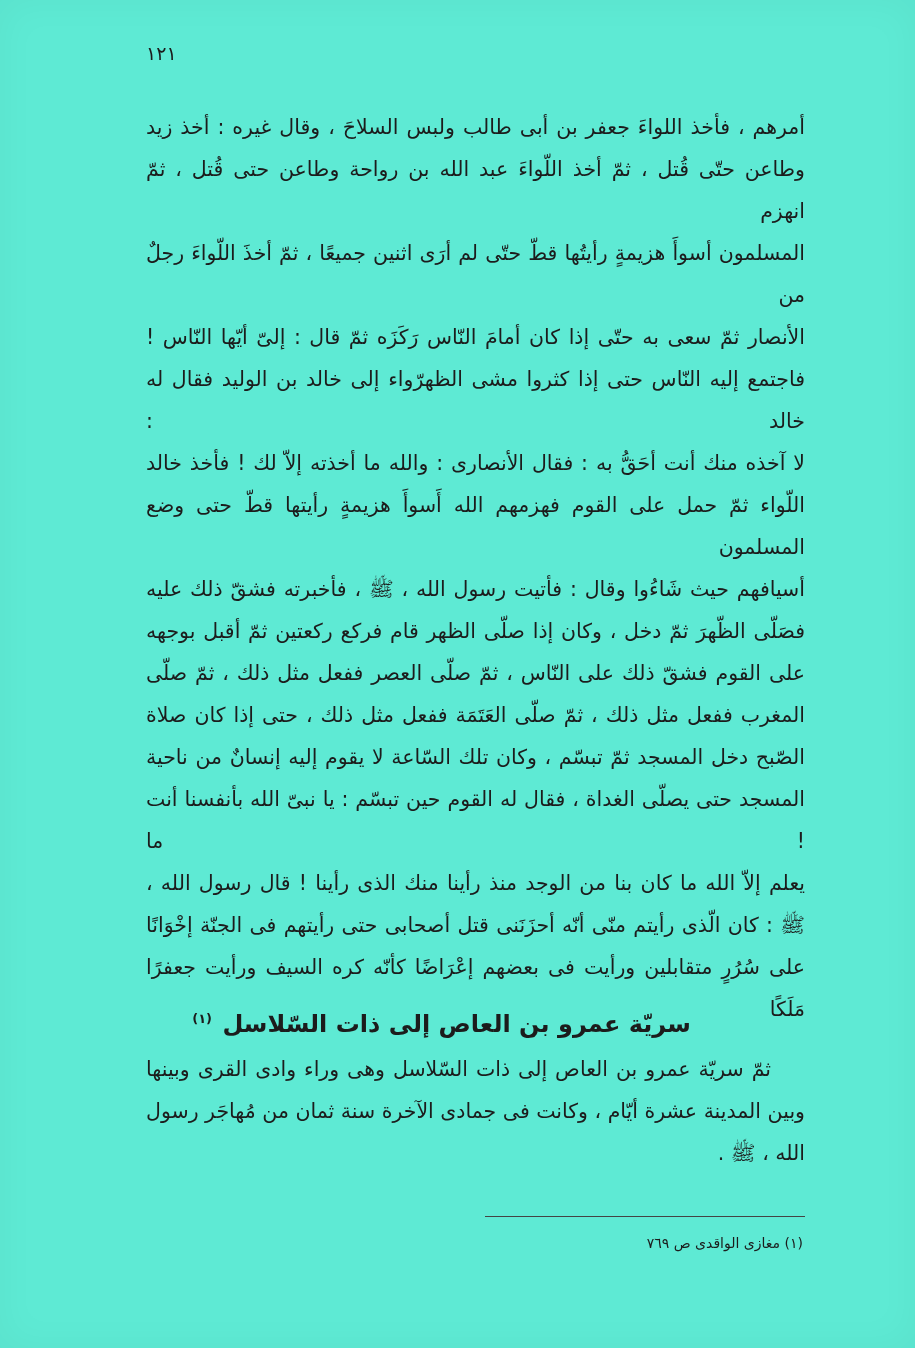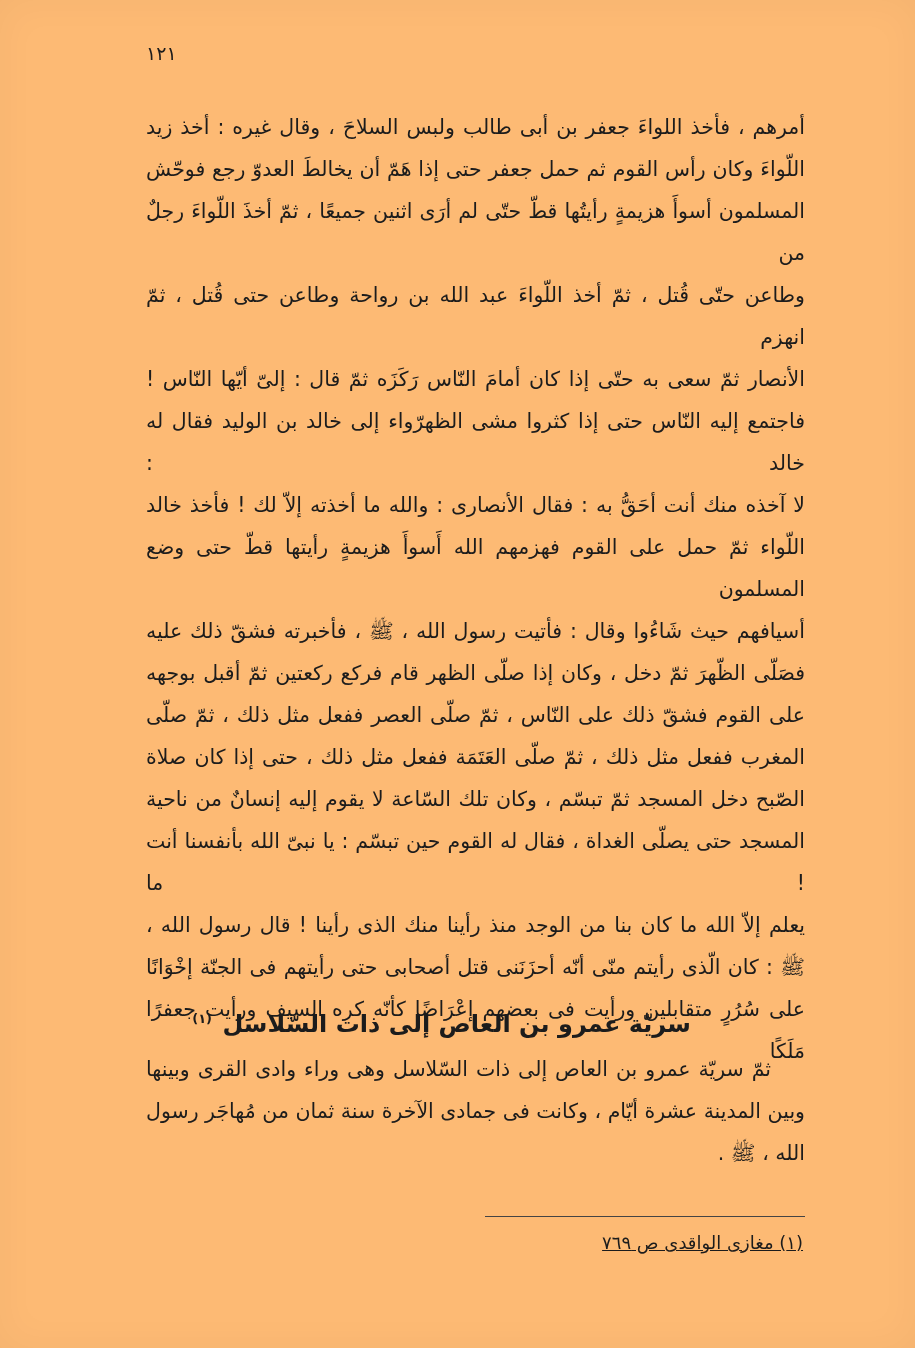--- a/index.html
+++ b/index.html
@@ -64,37 +64,35 @@
     top: 1216px;
     right: 110px;
     width: 320px;
     height: 1px;
     background: #444;
   }
   .footnote {
     position: absolute;
     top: 1228px;
     right: 112px;
-    font-size: 18px;
+    font-size: 14px;
     line-height: 30px;
-    text-decoration: underline;
   }
 </style>
 </head>
 <body>
 
-<div class="page" style="background: #fdba74; color: rgb(28, 28, 28);">
+<div class="page" style="background: #5eead4; color: rgb(28, 28, 28);">
 
   <div class="page-number">١٢١</div>
 
   <div class="text-block" id="para1">
       <div class="line">أمرهم ، فأخذ اللواءَ جعفر بن أبى طالب ولبس السلاحَ ، وقال غيره : أخذ زيد</div>
-      <div class="line">اللّواءَ وكان رأس القوم ثم حمل جعفر حتى إذا هَمّ أن يخالطَ العدوّ رجع فوحّش</div>
+      <div class="line">وطاعن حتّى قُتل ، ثمّ أخذ اللّواءَ عبد الله بن رواحة وطاعن حتى قُتل ، ثمّ انهزم</div>
       <div class="line">المسلمون أسوأَ هزيمةٍ رأيتُها قطّ حتّى لم أرَى اثنين جميعًا ، ثمّ أخذَ اللّواءَ رجلٌ من</div>
-      <div class="line">وطاعن حتّى قُتل ، ثمّ أخذ اللّواءَ عبد الله بن رواحة وطاعن حتى قُتل ، ثمّ انهزم</div>
       <div class="line">الأنصار ثمّ سعى به حتّى إذا كان أمامَ النّاس رَكَزَه ثمّ قال : إلىّ أيّها النّاس !</div>
       <div class="line">فاجتمع إليه النّاس حتى إذا كثروا مشى الظهرّواء إلى خالد بن الوليد فقال له خالد :</div>
       <div class="line">لا آخذه منك أنت أحَقُّ به : فقال الأنصارى : والله ما أخذته إلاّ لك ! فأخذ خالد</div>
       <div class="line">اللّواء ثمّ حمل على القوم فهزمهم الله أَسوأَ هزيمةٍ رأيتها قطّ حتى وضع المسلمون</div>
       <div class="line">أسيافهم حيث شَاءُوا وقال : فأتيت رسول الله ، ﷺ ، فأخبرته فشقّ ذلك عليه</div>
       <div class="line">فصَلّى الظّهرَ ثمّ دخل ، وكان إذا صلّى الظهر قام فركع ركعتين ثمّ أقبل بوجهه</div>
       <div class="line">على القوم فشقّ ذلك على النّاس ، ثمّ صلّى العصر ففعل مثل ذلك ، ثمّ صلّى</div>
       <div class="line">المغرب ففعل مثل ذلك ، ثمّ صلّى العَتَمَة ففعل مثل ذلك ، حتى إذا كان صلاة</div>
       <div class="line">الصّبح دخل المسجد ثمّ تبسّم ، وكان تلك السّاعة لا يقوم إليه إنسانٌ من ناحية</div>
       <div class="line">المسجد حتى يصلّى الغداة ، فقال له القوم حين تبسّم : يا نبىّ الله بأنفسنا أنت ! ما</div>

